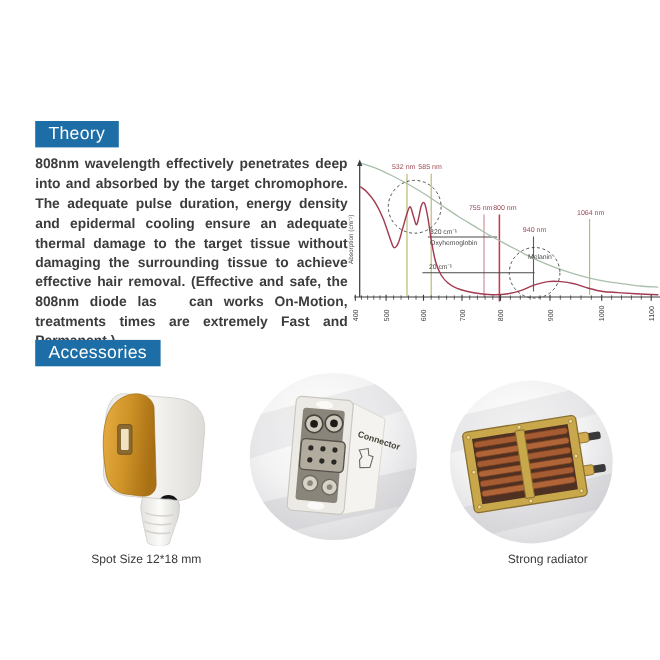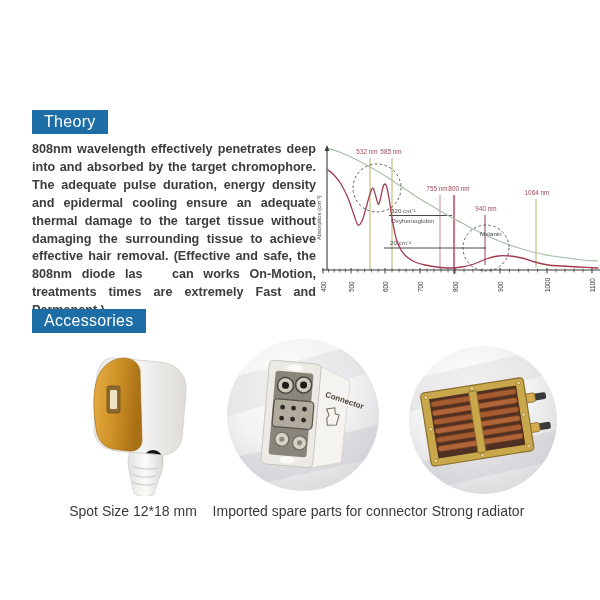--- a/index.html
+++ b/index.html
@@ -9,21 +9,21 @@
          letter-spacing:.3px;}
   .badge-theory{left:32px;top:110px;}
   .badge-accessories{left:32px;top:309px;}
   .theory-text{position:absolute;left:32px;top:141px;width:284px;font-size:12.6px;
                line-height:17.9px;color:#3c3c3c;text-align:justify;font-weight:bold;}
   .chart-wrap{position:absolute;left:313px;top:128px;width:290px;height:175px;}
   .fig{position:absolute;}
   .fig-circle{border-radius:50%;
       background:radial-gradient(circle at 42% 32%, #ffffff 0%, #f2f2f3 45%, #dcdcdf 78%, #cfcfd3 100%);
       overflow:hidden;}
-  .caption{position:absolute;top:503px;font-size:14px;color:#3a3a3a;white-space:nowrap;
+  .caption{position:absolute;top:503px;font-size:11px;color:#3a3a3a;white-space:nowrap;
            transform:translateX(-50%);}
 </style>
 </head>
 <body>
 
 <div class="page">
 
   <div class="badge badge-theory" style="background: rgb(29, 110, 166);">Theory</div>
   <div class="theory-text">808nm wavelength effectively penetrates deep into and absorbed by the target chromophore. The adequate pulse duration, energy density and epidermal cooling ensure an adequate thermal damage to the target tissue without damaging the surrounding tissue to achieve effective hair removal. (Effective and safe, the 808nm diode las&nbsp;&nbsp; can works On-Motion, treatments times are extremely Fast and Permanent.)</div>
 
@@ -210,16 +210,15 @@
             <circle cx="68" cy="41" r="1.8"></circle>
             <circle cx="68" cy="109" r="1.8"></circle>
           <circle cx="21" cy="75" r="1.8"></circle>
             <circle cx="115" cy="75" r="1.8"></circle>
         </g>
       </g>
     </svg>
   </div>
 
   <div class="caption" style="left:133px;">Spot Size 12*18 mm</div>
-  <div class="caption" style="left:320px;">Imported spare parts for connector</div>
-  <div class="caption" style="left:478px;">Strong radiator</div>
+  <div class="caption" style="left:498px;">Strong radiator</div>
 
 </div>
 
 </body></html>

